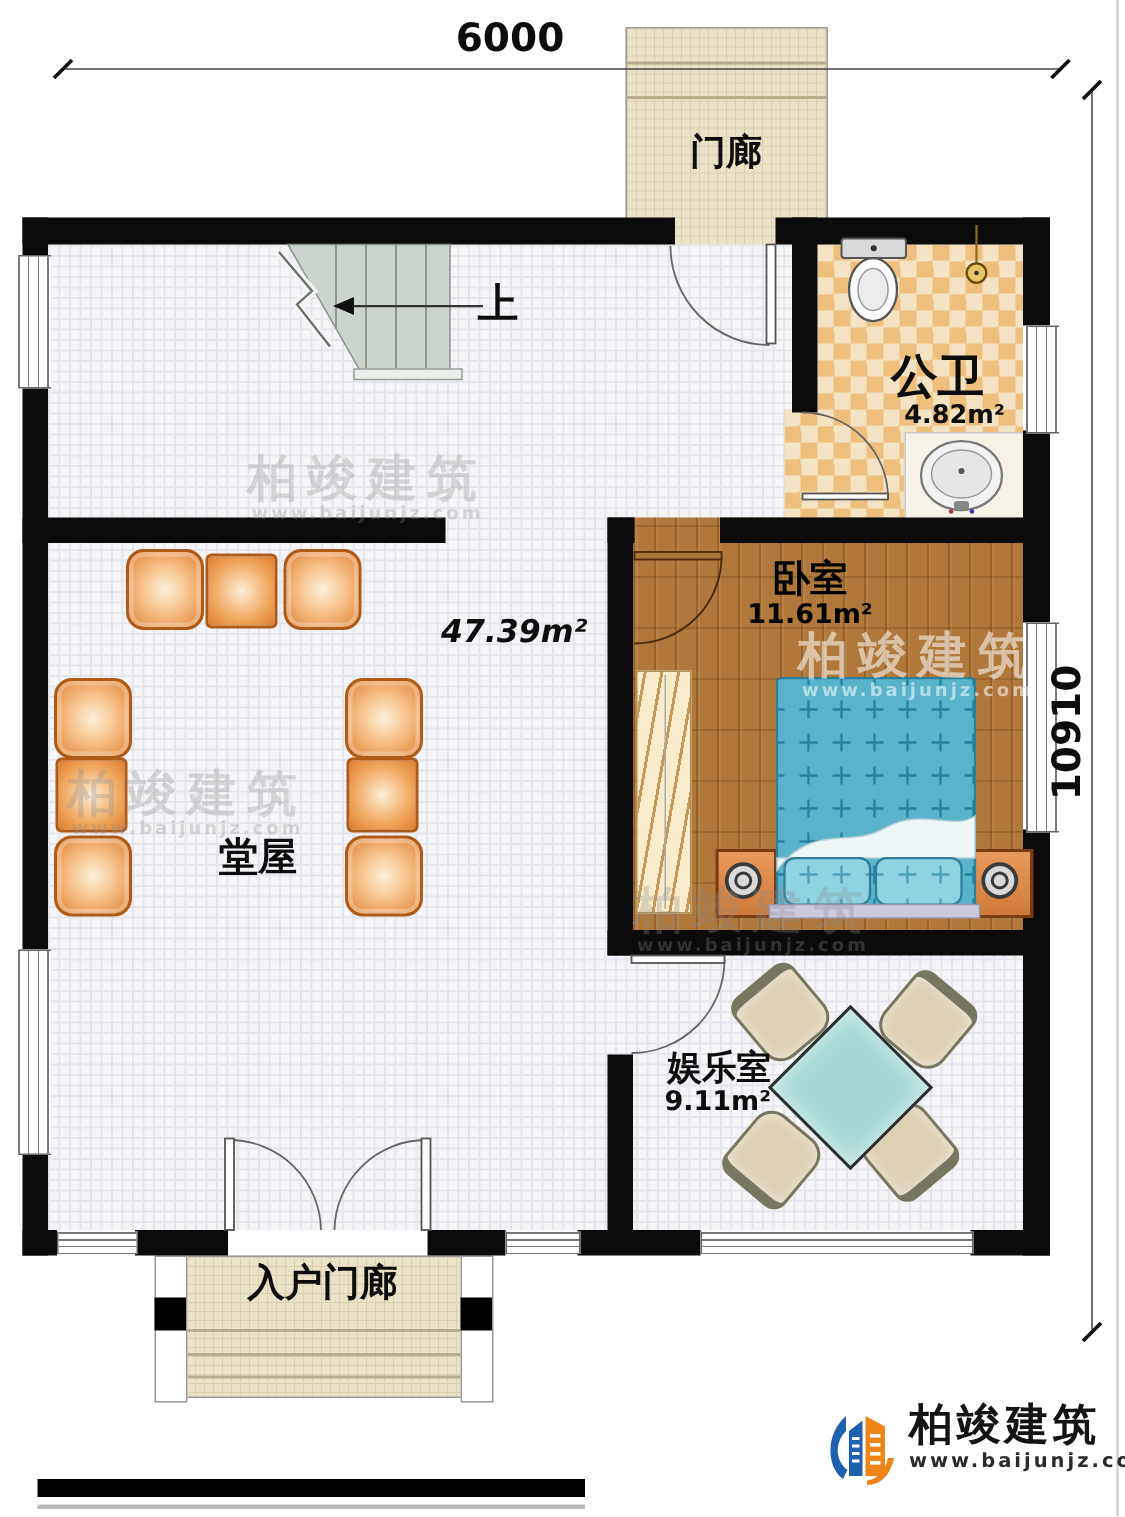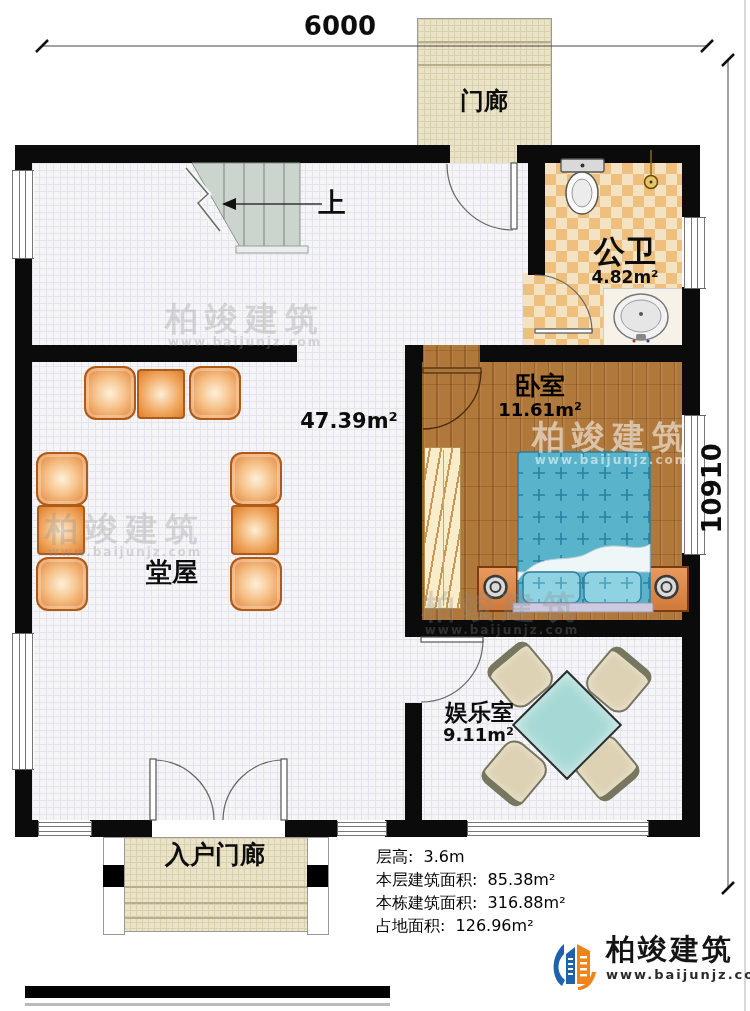--- a/index.html
+++ b/index.html
@@ -240,45 +240,39 @@
     <div class="wm-url">www.baijunjz.com</div>
   </div>
 
   <div class="lbl" style="left:298px;top:12px;width:84px;font-size:26px;">6000</div>
   <div class="lbl" style="left:660px;top:474px;width:104px;font-size:26px;transform:rotate(-90deg);">10910</div>
 
   <div class="lbl" style="left:440px;top:88px;width:88px;font-size:24px;">门廊</div>
 
   <div class="lbl" style="left:580px;top:234px;width:90px;">
     <div style="font-size:31px;">公卫</div>
-    <div class="area" style="font-size:17px;">4.82m²</div>
+    <div class="area" style="font-size:17px;text-align:right;">4.82m²</div>
   </div>
 
   <div class="lbl" style="left:492px;top:372px;width:96px;color:#000000;">
     <div style="font-size:25px;">卧室</div>
     <div class="area" style="font-size:18px;">11.61m²</div>
   </div>
 
   <div class="lbl" style="left:146px;top:558px;width:110px;font-size:26px;text-align:left;">堂屋</div>
-  <div class="lbl" style="left:294px;top:410px;width:110px;font-size:21px;text-align:center;">47.39m²</div>
+  <div class="lbl" style="left:294px;top:410px;width:110px;font-size:21px;text-align:left;font-style:italic;">47.39m²</div>
 
   <div class="lbl" style="left:414px;top:700px;width:100px;text-align:right;">
     <div style="font-size:23px;">娱乐室</div>
     <div class="area" style="font-size:18px;">9.11m²</div>
   </div>
 
   <div class="lbl" style="left:137px;top:841px;width:156px;font-size:25px;">入户门廊</div>
   <div class="lbl" style="left:312px;top:188px;width:40px;font-size:27px;">上</div>
 
-  <div class="abs" style="left:376px;top:845px;z-index:50;font-size:16px;line-height:23px;color:#000;">
-    <div class="info-line">层高:  3.6m</div>
-    <div class="info-line">本层建筑面积:  85.38m²</div>
-    <div class="info-line">本栋建筑面积:  316.88m²</div>
-    <div class="info-line">占地面积:  126.96m²</div>
-  </div>
 
   <div class="abs" style="left:25px;top:986px;width:365px;height:12px;background:#000;z-index:50;"></div>
   <div class="abs" style="left:25px;top:1003px;width:365px;height:3px;background:#bbb;z-index:50;"></div>
 
   <div class="abs" style="left:548px;top:932px;z-index:50;display:flex;align-items:flex-start;">
     <svg width="52" height="64" viewBox="0 0 52 64">
       <path d="M14 54 C3 46 2 24 16 12 L16 22 C8 30 9 42 17 48 Z" fill="#1e62ad"></path>
       <polygon points="18,22 27,15 27,52 18,52" fill="#1e62ad"></polygon>
       <polygon points="29,12 42,19 42,52 29,52" fill="#f08419"></polygon>
       <g fill="#fff">

